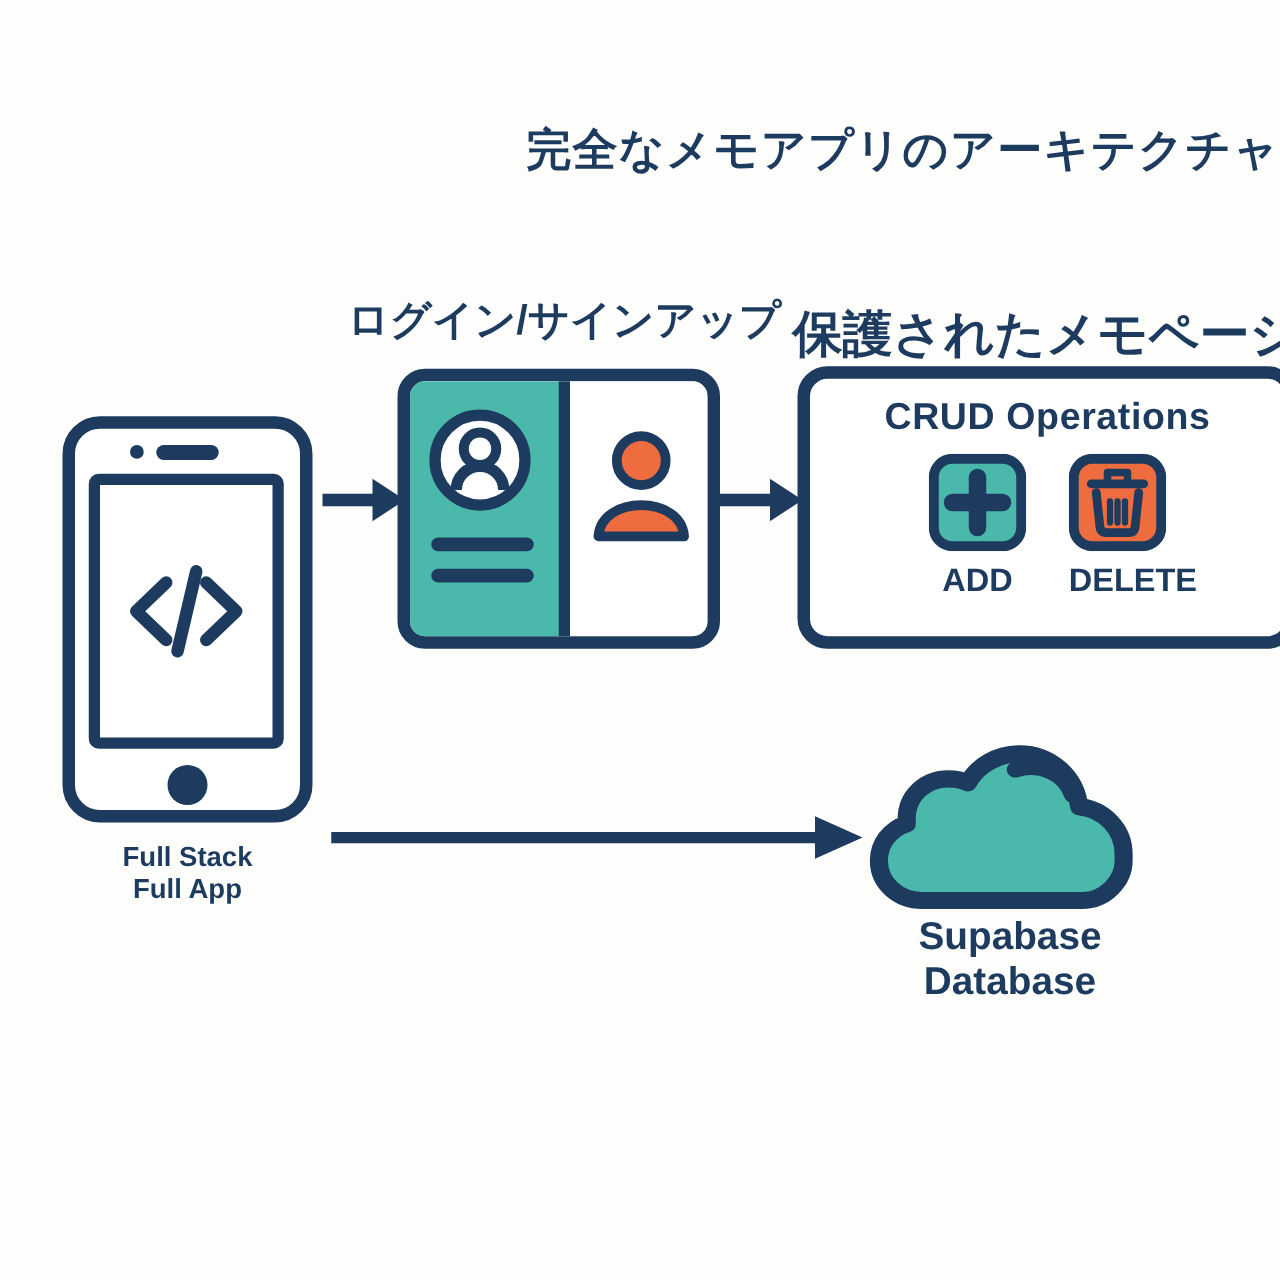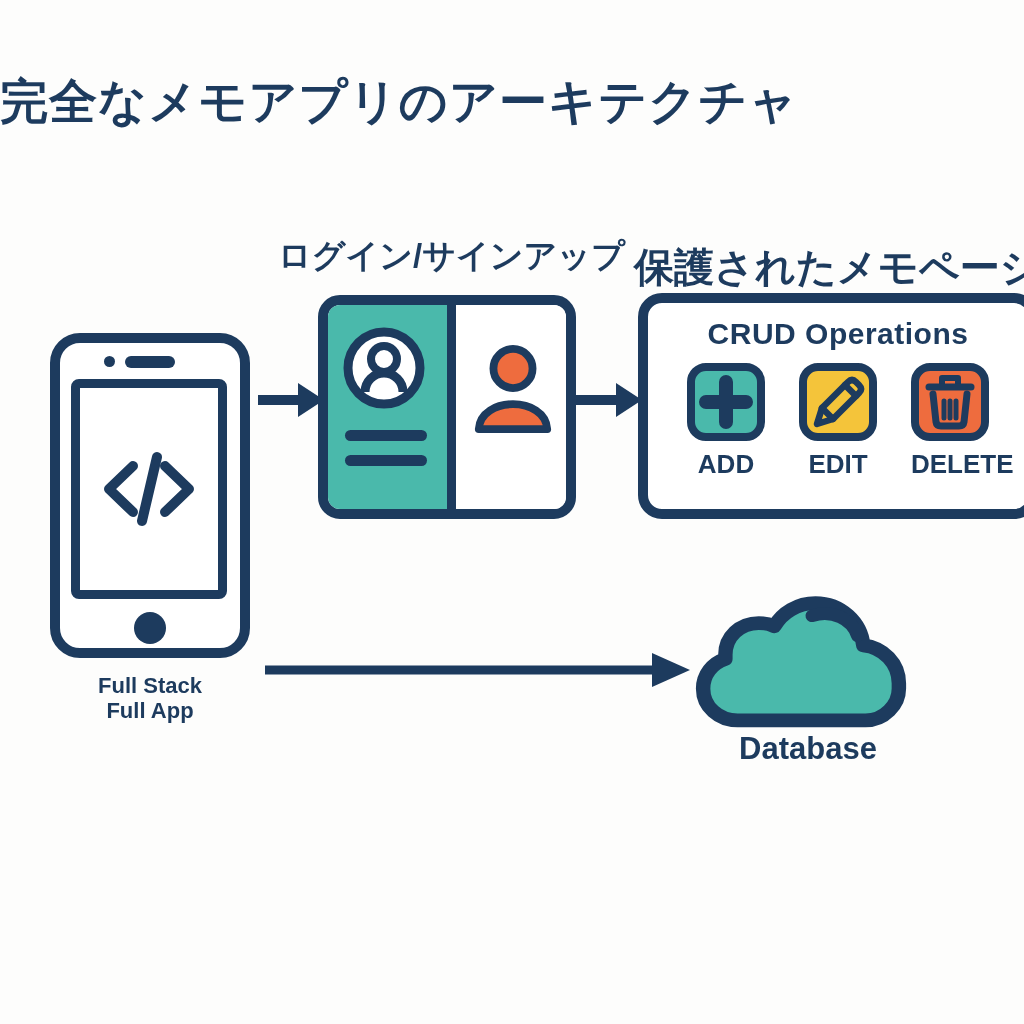--- a/index.html
+++ b/index.html
@@ -7,23 +7,23 @@
     width:1024px;height:1024px;
     background:#fdfdfc;
     font-family:"Liberation Sans","DejaVu Sans",sans-serif;
     color:#1d3b5e;
     position:relative;
     overflow:hidden;
   }
   .abs{position:absolute;}
 
   .diagram-title{
-    left:0;right:0;top:70px;
-    text-align:left;
-    font-size:48px;font-weight:800;
+    left:0;right:0;top:96px;
+    text-align:right;
+    font-size:36px;font-weight:800;
     letter-spacing:1px;
   }
 
   .auth-label{
     left:278px;top:234px;width:344px;
     text-align:center;font-size:33px;font-weight:800;
     white-space:nowrap;
   }
   .memo-label{
     left:634px;top:240px;width:340px;
@@ -145,31 +145,20 @@
   <div class="ops">
 
     <div class="op">
       <svg width="78" height="78" viewBox="0 0 78 78">
         <rect x="4" y="4" width="70" height="70" rx="15" stroke="#1d3b5e" stroke-width="8" fill="#4ab9ab"></rect>
         <path d="M39 19 V59 M19 39 H59" stroke="#1d3b5e" stroke-width="14" stroke-linecap="round" fill="none"></path>
       </svg>
       <div class="op-label">ADD</div>
     </div>
 
-    <div class="op">
-      <svg width="78" height="78" viewBox="0 0 78 78">
-        <rect x="4" y="4" width="70" height="70" rx="15" stroke="#1d3b5e" stroke-width="8" fill="#f4c43a"></rect>
-        <g fill="none" stroke="#1d3b5e" stroke-width="6.5" stroke-linejoin="round" stroke-linecap="round">
-          <path d="M18 61 L23 45 L49 19 Q53 15 57 19 L60 22 Q64 26 60 30 L34 56 Z"></path>
-          <path d="M23 45 L34 56"></path>
-          <path d="M46 22 L57 33"></path>
-        </g>
-      </svg>
-      <div class="op-label">EDIT</div>
-    </div>
 
     <div class="op">
       <svg width="78" height="78" viewBox="0 0 78 78">
         <rect x="4" y="4" width="70" height="70" rx="15" stroke="#1d3b5e" stroke-width="8" fill="#ee6c3e"></rect>
         <g fill="none" stroke="#1d3b5e" stroke-linejoin="round" stroke-linecap="round">
           <path d="M31 21 v-6 h16 v6" stroke-width="6"></path>
           <path d="M18 24 H60" stroke-width="7"></path>
           <path d="M22 31 L25 59 q0.6 4 5 4 h18 q4.4 0 5 -4 L56 31" stroke-width="7"></path>
           <path d="M33 38 v17 M39 38 v17 M45 38 v17" stroke-width="5"></path>
         </g>
@@ -186,14 +175,15 @@
 </svg>
 
 <svg class="abs" style="left:692px;top:584px;" width="218" height="148" viewBox="0 0 196 140" preserveAspectRatio="none">
   <path d="M186 94 C186 75 172 60 154 58 C152 36 134 18 111 18 C95 18 81 27 74 40
            C70 38 65 37 60 37 C43 37 30 50 30 67 C30 68 30 70 30 71
            C18 75 10 86 10 99 C10 116 24 129 41 129 L156 129 C173 129 186 114 186 99 Z" fill="#4ab9ab" stroke="#1d3b5e" stroke-width="13" stroke-linejoin="round"></path>
   <path d="M108 30 C126 24 144 33 149 49" fill="none" stroke="#1d3b5e" stroke-width="12" stroke-linecap="round"></path>
 </svg>
 
 <div class="abs db-label">
+  <div>Supabase</div>
   <div>Database</div>
 </div>
 
 </body></html>

